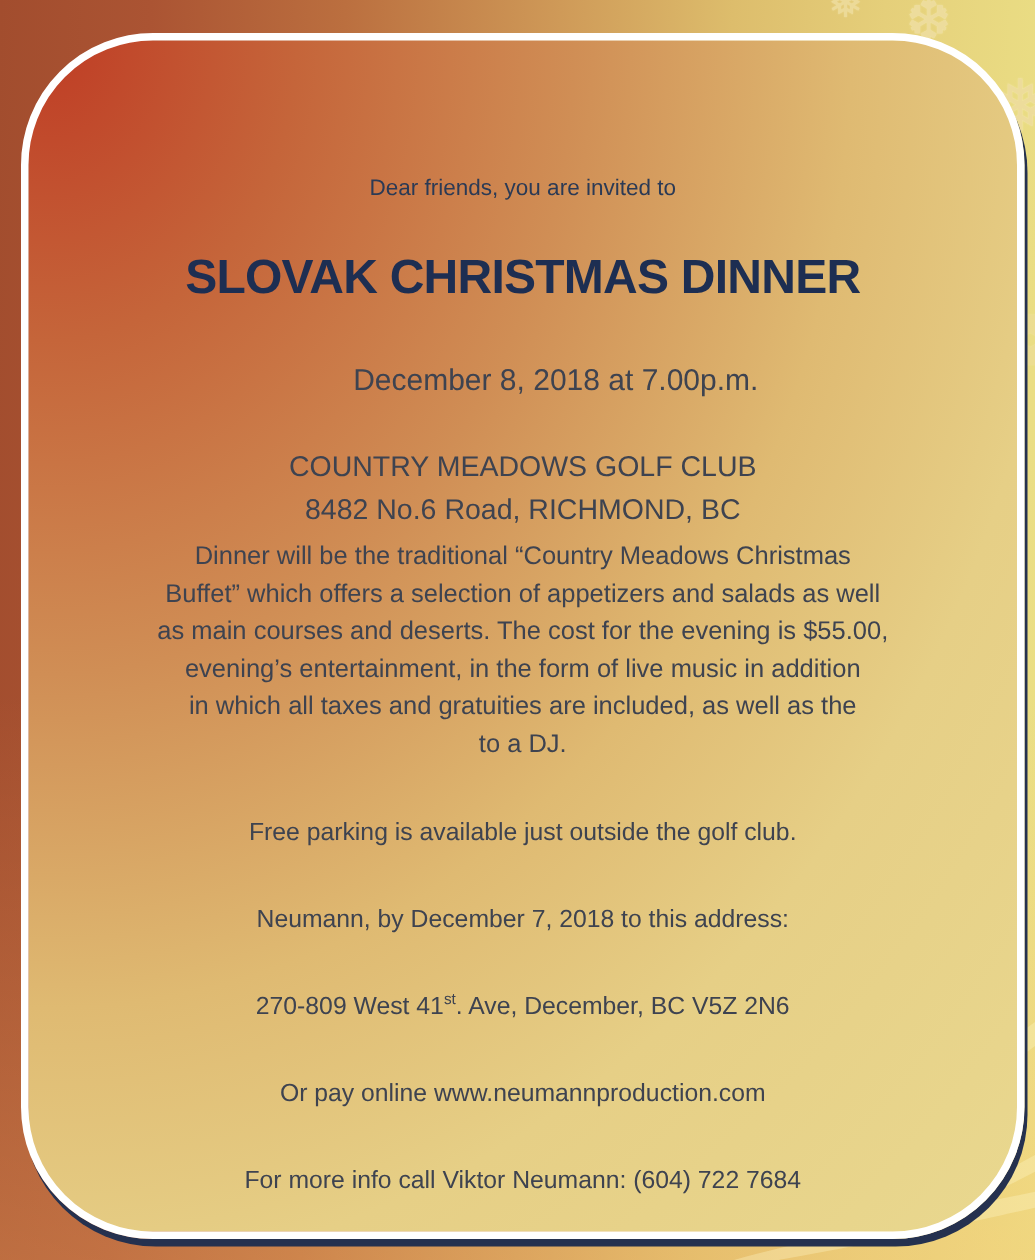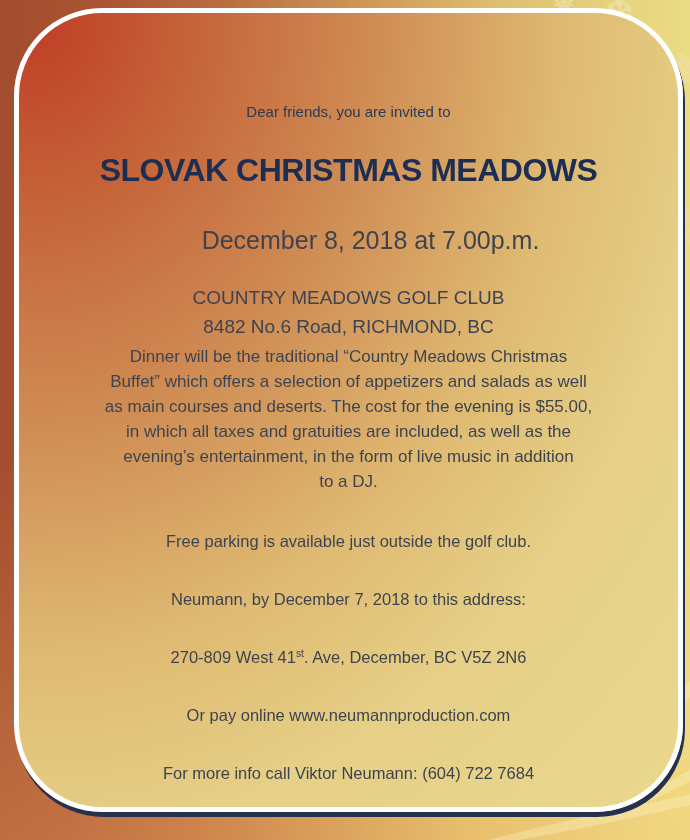--- a/index.html
+++ b/index.html
@@ -37,21 +37,21 @@
     background: rgba(255,248,205,0.32);
     border-radius: 50%;
     z-index: 1;
   }
   .s1 { left: 560px; top: 690px; width: 240px; height: 13px; transform: rotate(-36deg); }
   .s2 { left: 470px; top: 806px; width: 330px; height: 11px; transform: rotate(-12deg); }
   .s3 { left: 600px; top: 760px; width: 220px; height: 10px; transform: rotate(-28deg); }
 
   .card {
     position: absolute;
-    left: 14px; top: 8px;
+    left: 14px; top: 22px;
     width: 669px; height: 804px;
     box-sizing: border-box;
     z-index: 2;
     border: 5px solid var(--card_border, #ffffff);
     border-radius: 88px;
     box-shadow: 2px 5px 0 var(--card_shadow_navy, #25314f);
     background: radial-gradient(140% 140% at 2% 0%,
       #bf3d25 0%, #c5653a 18%, #d08e55 38%, #dfba72 58%, #e6cf86 74%, #e9d88f 100%);
     text-align: center;
   }
@@ -67,21 +67,21 @@
     margin: 28px 0 0 0;
     font-size: 32px;
     line-height: 40px;
     font-weight: bold;
     letter-spacing: -0.5px;
     color: var(--title_navy, #1d2e52);
     white-space: nowrap;
   }
   .datetime {
     margin-top: 37px;
-    font-size: 25px;
+    font-size: 20px;
     line-height: 26px;
     color: var(--body_text, #3e4350);
     white-space: nowrap;
     padding-left: 44px;
   }
   .venue {
     margin-top: 30px;
     font-size: 19px;
     line-height: 29px;
     color: var(--body_text, #3e4350);
@@ -118,35 +118,35 @@
   <div class="flake f4">❆</div>
 
   <div class="swirl s1"></div>
   <div class="swirl s2"></div>
   <div class="swirl s3"></div>
 
   <div class="card">
 
     <div class="intro">Dear friends, you are invited to</div>
 
-    <h1 class="title">SLOVAK CHRISTMAS MEADOWS</h1>
+    <h1 class="title">SLOVAK CHRISTMAS DINNER</h1>
 
     <div class="datetime">December 8, 2018 at 7.00p.m.</div>
 
     <div class="venue">
       <div>COUNTRY MEADOWS GOLF CLUB</div>
       <div>8482 No.6 Road, RICHMOND, BC</div>
     </div>
 
     <div class="para">
       <div class="line">Dinner will be the traditional “Country Meadows Christmas</div>
       <div class="line">Buffet” which offers a selection of appetizers and salads as well</div>
       <div class="line">as main courses and deserts. The cost for the evening is $55.00,</div>
+      <div class="line">evening’s entertainment, in the form of live music in addition</div>
       <div class="line">in which all taxes and gratuities are included, as well as the</div>
-      <div class="line">evening’s entertainment, in the form of live music in addition</div>
       <div class="line">to a DJ.</div>
     </div>
 
     <div class="details">
       <div class="line">Free parking is available just outside the golf club.</div>
       <div class="line">Neumann, by December 7, 2018 to this address:</div>
       <div class="line"><span>270-809 West 41</span><sup class="ordinal">st</sup><span>. Ave, December, BC V5Z 2N6</span></div>
       <div class="line">Or pay online www.neumannproduction.com</div>
       <div class="line">For more info call Viktor Neumann: (604) 722 7684</div>
     </div>

